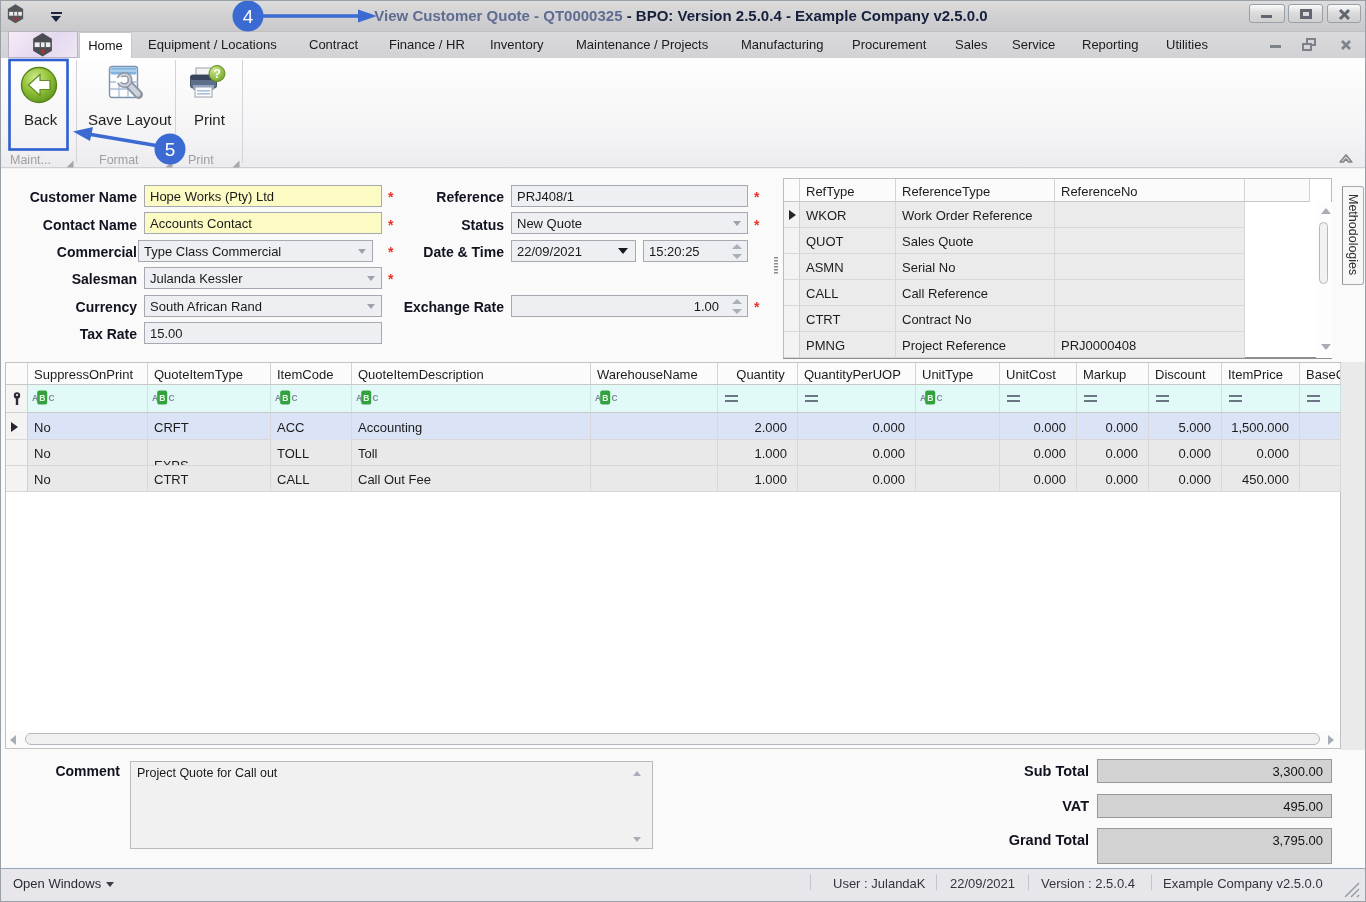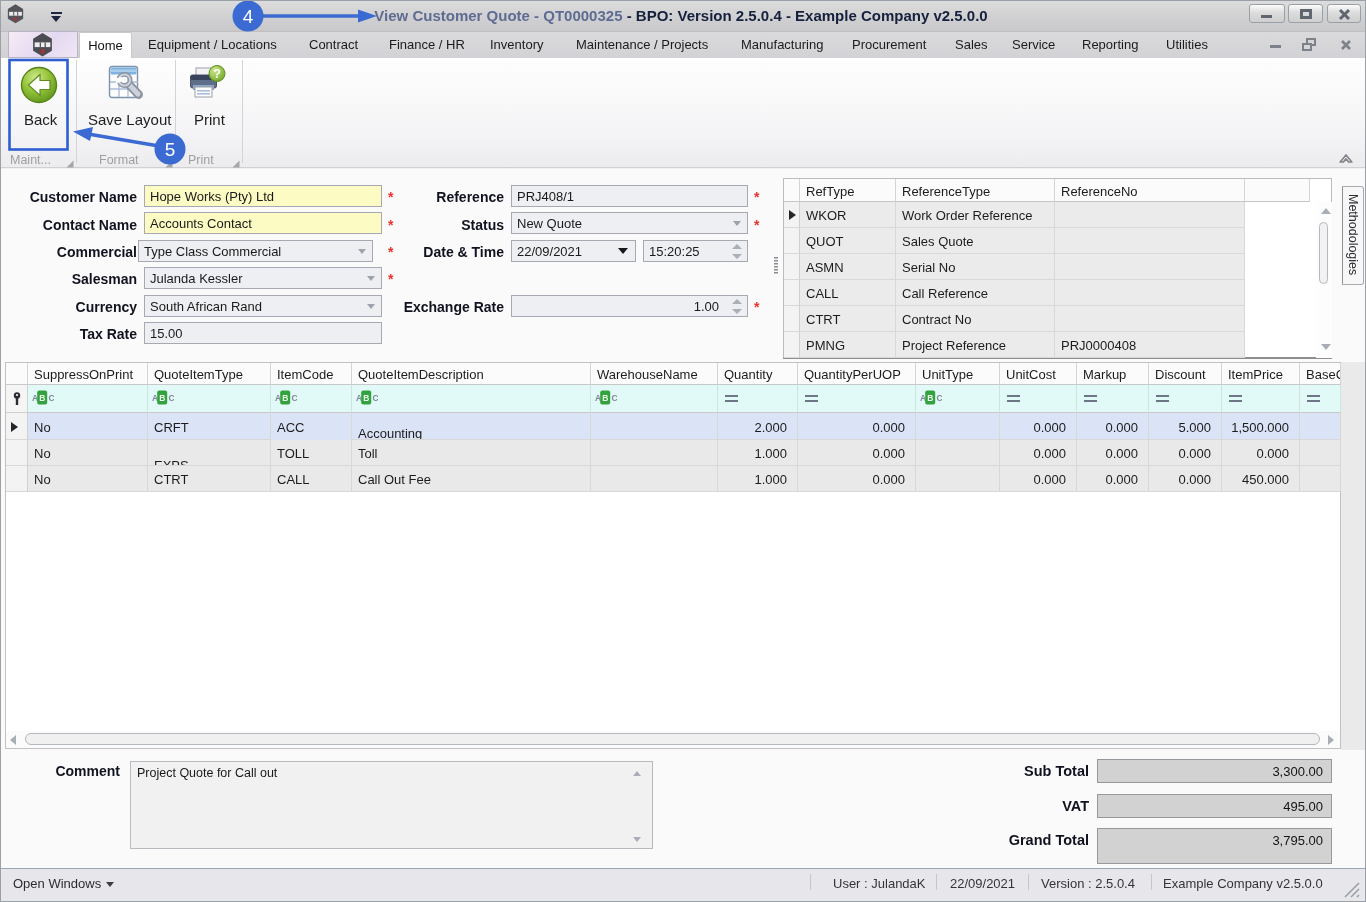--- a/index.html
+++ b/index.html
@@ -251,21 +251,21 @@
 <div class="abs" style="left:1346px;top:194px;font-size:12.5px;color:#2e2e34;writing-mode:vertical-rl;white-space:nowrap;">Methodologies</div>
 
 <div class="abs" style="left:1341px;top:362px;width:25px;height:388px;background:#eaeaea;"></div>
 
 <div class="abs" style="left:5px;top:362px;width:1336px;height:387px;background:#ffffff;border:1px solid #c2c2c2;"></div>
 <div class="gcell" style="left:28px;top:363px;width:120px;height:22px;background:#fbfbfb;border-right:1px solid #d4d4d4;border-bottom:1px solid #c8c8c8;padding-top:4px;">SuppressOnPrint</div>
 <div class="gcell" style="left:148px;top:363px;width:123px;height:22px;background:#fbfbfb;border-right:1px solid #d4d4d4;border-bottom:1px solid #c8c8c8;padding-top:4px;">QuoteItemType</div>
 <div class="gcell" style="left:271px;top:363px;width:81px;height:22px;background:#fbfbfb;border-right:1px solid #d4d4d4;border-bottom:1px solid #c8c8c8;padding-top:4px;">ItemCode</div>
 <div class="gcell" style="left:352px;top:363px;width:239px;height:22px;background:#fbfbfb;border-right:1px solid #d4d4d4;border-bottom:1px solid #c8c8c8;padding-top:4px;">QuoteItemDescription</div>
 <div class="gcell" style="left:591px;top:363px;width:127px;height:22px;background:#fbfbfb;border-right:1px solid #d4d4d4;border-bottom:1px solid #c8c8c8;padding-top:4px;">WarehouseName</div>
-<div class="gcell" style="left:718px;top:363px;width:80px;height:22px;background:#fbfbfb;border-right:1px solid #d4d4d4;border-bottom:1px solid #c8c8c8;padding-top:4px;">Quantity</div>
+<div class="gcell" style="left:718px;top:363px;width:80px;height:22px;background:#fbfbfb;border-right:1px solid #d4d4d4;border-bottom:1px solid #c8c8c8;padding-top:4px;text-align:center;">Quantity</div>
 <div class="gcell" style="left:798px;top:363px;width:118px;height:22px;background:#fbfbfb;border-right:1px solid #d4d4d4;border-bottom:1px solid #c8c8c8;padding-top:4px;">QuantityPerUOP</div>
 <div class="gcell" style="left:916px;top:363px;width:84px;height:22px;background:#fbfbfb;border-right:1px solid #d4d4d4;border-bottom:1px solid #c8c8c8;padding-top:4px;">UnitType</div>
 <div class="gcell" style="left:1000px;top:363px;width:77px;height:22px;background:#fbfbfb;border-right:1px solid #d4d4d4;border-bottom:1px solid #c8c8c8;padding-top:4px;">UnitCost</div>
 <div class="gcell" style="left:1077px;top:363px;width:72px;height:22px;background:#fbfbfb;border-right:1px solid #d4d4d4;border-bottom:1px solid #c8c8c8;padding-top:4px;">Markup</div>
 <div class="gcell" style="left:1149px;top:363px;width:73px;height:22px;background:#fbfbfb;border-right:1px solid #d4d4d4;border-bottom:1px solid #c8c8c8;padding-top:4px;">Discount</div>
 <div class="gcell" style="left:1222px;top:363px;width:78px;height:22px;background:#fbfbfb;border-right:1px solid #d4d4d4;border-bottom:1px solid #c8c8c8;padding-top:4px;">ItemPrice</div>
 <div class="gcell" style="left:1300px;top:363px;width:41px;height:22px;background:#fbfbfb;border-right:1px solid #d4d4d4;border-bottom:1px solid #c8c8c8;padding-top:4px;">BaseCurrencyItemPrice</div>
 <div class="gcell" style="left:6px;top:363px;width:22px;height:22px;background:#fbfbfb;border-right:1px solid #d4d4d4;border-bottom:1px solid #c8c8c8;"></div>
 <div class="abs" style="left:6px;top:385px;width:22px;height:28px;background:#f5f5f5;border-right:1px solid #d0d0d0;border-bottom:1px solid #d0d0d0;"></div>
 <svg class="abs" style="left:12px;top:392px;" width="10" height="14" viewBox="0 0 10 14">
@@ -327,21 +327,21 @@
 <div class="abs" style="left:1007px;top:395px;width:13px;height:7px;border-top:2.5px solid #6d7684;border-bottom:2.5px solid #6d7684;"></div>
 <div class="abs" style="left:1084px;top:395px;width:13px;height:7px;border-top:2.5px solid #6d7684;border-bottom:2.5px solid #6d7684;"></div>
 <div class="abs" style="left:1156px;top:395px;width:13px;height:7px;border-top:2.5px solid #6d7684;border-bottom:2.5px solid #6d7684;"></div>
 <div class="abs" style="left:1229px;top:395px;width:13px;height:7px;border-top:2.5px solid #6d7684;border-bottom:2.5px solid #6d7684;"></div>
 <div class="abs" style="left:1307px;top:395px;width:13px;height:7px;border-top:2.5px solid #6d7684;border-bottom:2.5px solid #6d7684;"></div>
 <div class="abs" style="left:6px;top:413px;width:22px;height:27px;background:#f3f3f3;border-right:1px solid #d0d0d0;border-bottom:1px solid #d8d8d8;"></div>
 <div class="abs" style="left:11px;top:422px;width:0;height:0;border-top:5px solid transparent;border-bottom:5px solid transparent;border-left:7px solid #24242a;"></div>
 <div class="gcell" style="left:28px;top:413px;width:120px;height:27px;background:#dbe3f7;border-right:1px solid #d8d8d8;border-bottom:1px solid #d8d8d8;padding-top:7px;">No</div>
 <div class="gcell" style="left:148px;top:413px;width:123px;height:27px;background:#dbe3f7;border-right:1px solid #d8d8d8;border-bottom:1px solid #d8d8d8;padding-top:7px;">CRFT</div>
 <div class="gcell" style="left:271px;top:413px;width:81px;height:33px;background:#dbe3f7;border-right:1px solid #d8d8d8;border-bottom:1px solid #d8d8d8;padding-top:7px;">ACC</div>
-<div class="gcell" style="left:352px;top:413px;width:239px;height:27px;background:#dbe3f7;border-right:1px solid #d8d8d8;border-bottom:1px solid #d8d8d8;padding-top:13px;">Accounting</div>
+<div class="gcell" style="left:352px;top:413px;width:239px;height:27px;background:#dbe3f7;border-right:1px solid #d8d8d8;border-bottom:1px solid #d8d8d8;padding-top:7px;">Accounting</div>
 <div class="gcell" style="left:591px;top:413px;width:127px;height:27px;background:#dbe3f7;border-right:1px solid #d8d8d8;border-bottom:1px solid #d8d8d8;padding-top:7px;"></div>
 <div class="gcell num" style="left:718px;top:413px;width:80px;height:27px;background:#dbe3f7;border-right:1px solid #d8d8d8;border-bottom:1px solid #d8d8d8;padding-top:7px;">2.000</div>
 <div class="gcell num" style="left:798px;top:413px;width:118px;height:27px;background:#dbe3f7;border-right:1px solid #d8d8d8;border-bottom:1px solid #d8d8d8;padding-top:7px;">0.000</div>
 <div class="gcell" style="left:916px;top:413px;width:84px;height:27px;background:#dbe3f7;border-right:1px solid #d8d8d8;border-bottom:1px solid #d8d8d8;padding-top:7px;"></div>
 <div class="gcell num" style="left:1000px;top:413px;width:77px;height:27px;background:#dbe3f7;border-right:1px solid #d8d8d8;border-bottom:1px solid #d8d8d8;padding-top:7px;">0.000</div>
 <div class="gcell num" style="left:1077px;top:413px;width:72px;height:27px;background:#dbe3f7;border-right:1px solid #d8d8d8;border-bottom:1px solid #d8d8d8;padding-top:7px;">0.000</div>
 <div class="gcell num" style="left:1149px;top:413px;width:73px;height:27px;background:#dbe3f7;border-right:1px solid #d8d8d8;border-bottom:1px solid #d8d8d8;padding-top:7px;">5.000</div>
 <div class="gcell num" style="left:1222px;top:413px;width:78px;height:27px;background:#dbe3f7;border-right:1px solid #d8d8d8;border-bottom:1px solid #d8d8d8;padding-top:7px;">1,500.000</div>
 <div class="gcell num" style="left:1300px;top:413px;width:41px;height:27px;background:#dbe3f7;border-right:1px solid #d8d8d8;border-bottom:1px solid #d8d8d8;padding-top:7px;"></div>
 <div class="abs" style="left:6px;top:440px;width:22px;height:26px;background:#f3f3f3;border-right:1px solid #d0d0d0;border-bottom:1px solid #d8d8d8;"></div>

